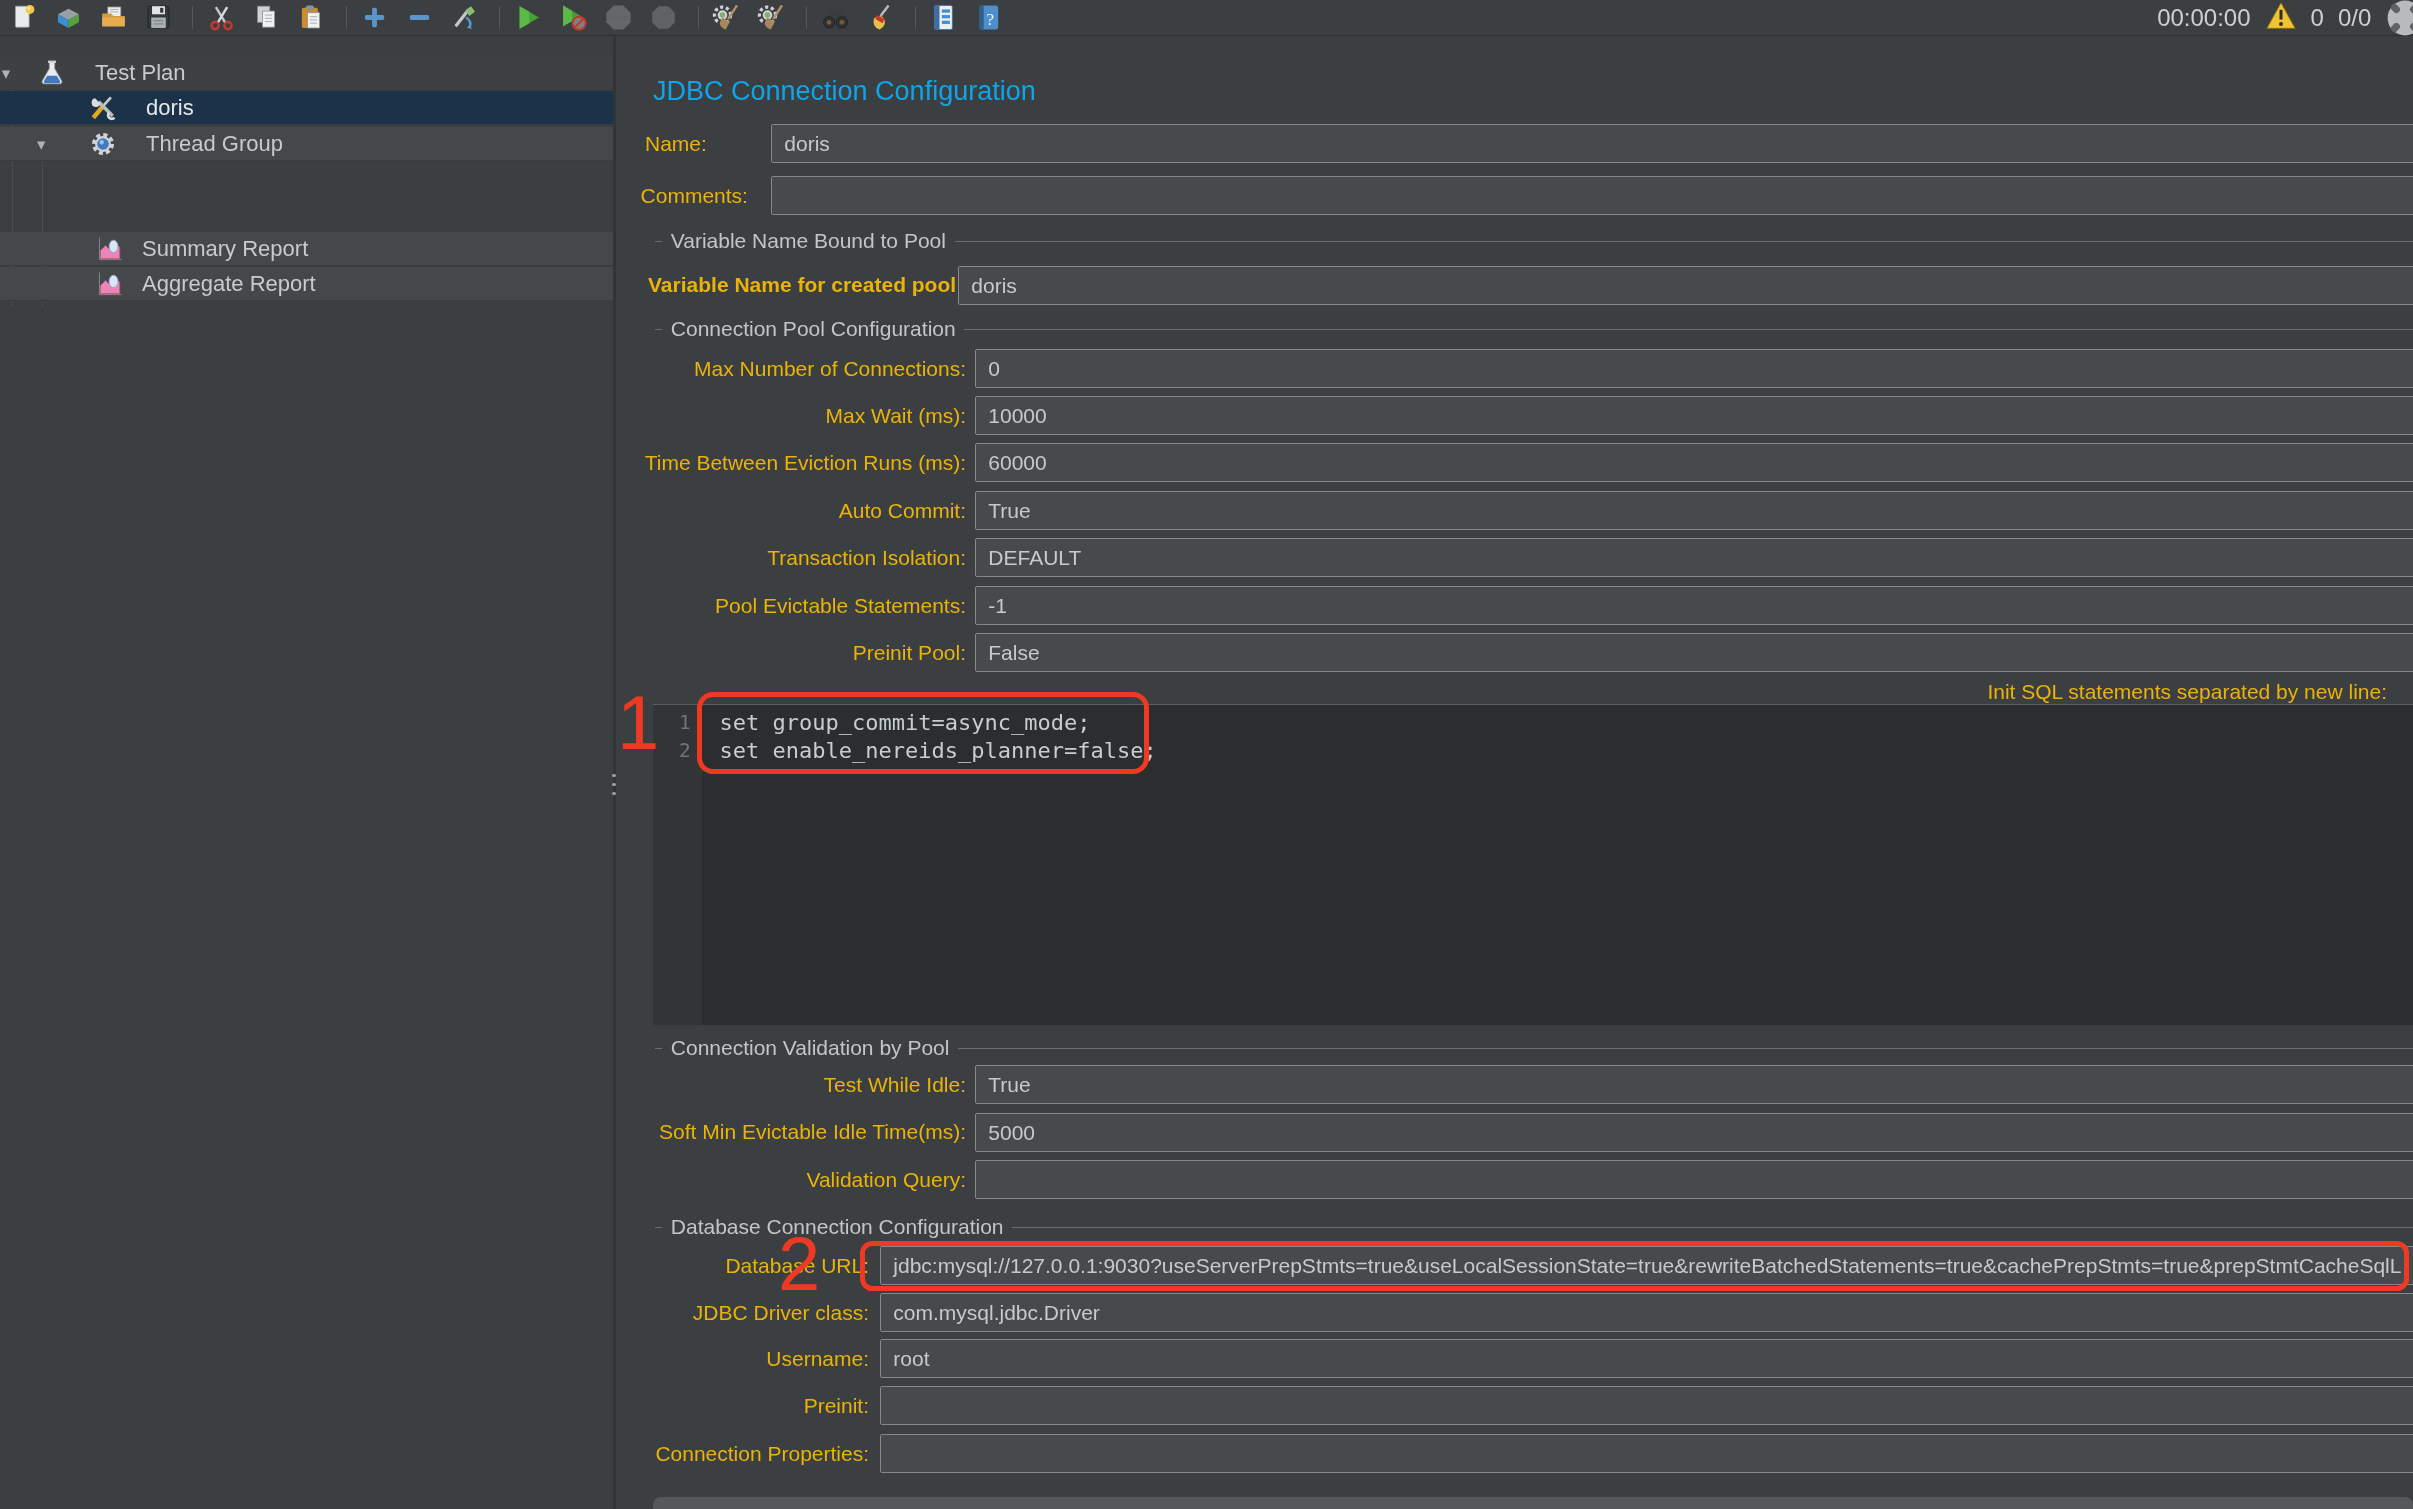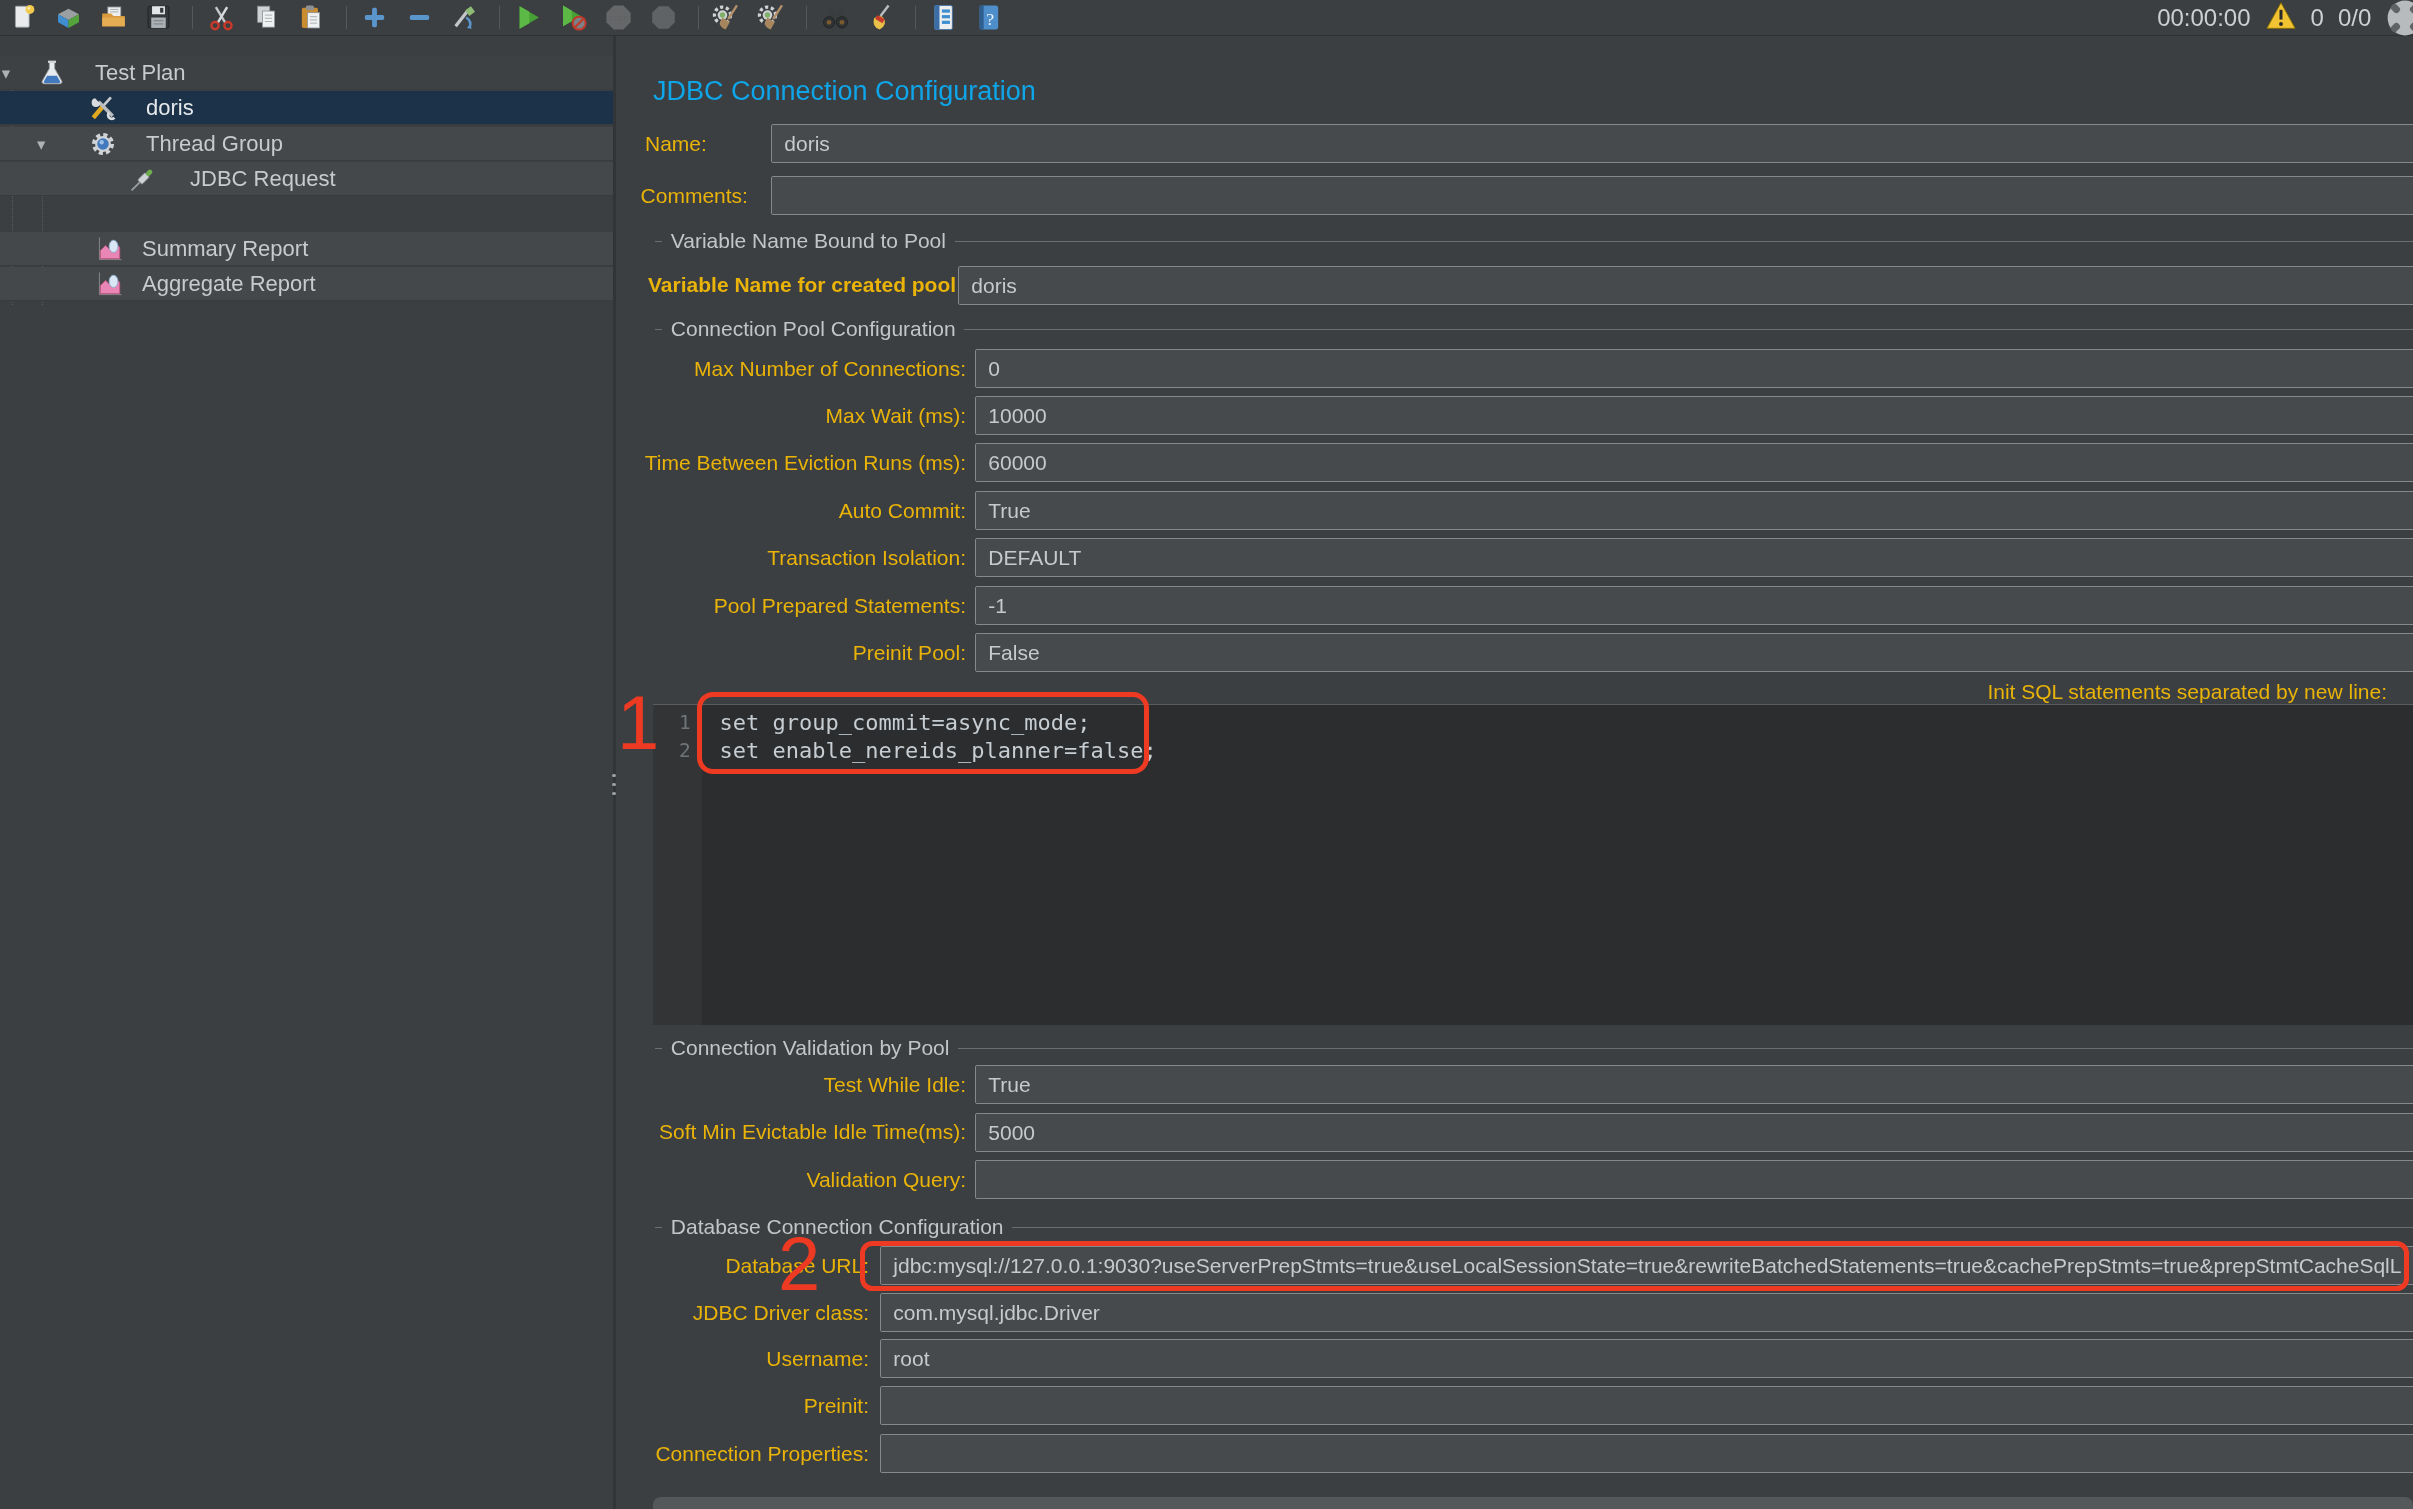--- a/index.html
+++ b/index.html
@@ -286,30 +286,20 @@
       <span class="arrow" style="left:37px;">▾</span>
       <span class="ticon" style="left:88px;"><svg viewBox="0 0 34 34">
             <circle cx="17" cy="17" r="10" fill="none" stroke="#cfd3d5" stroke-width="5" stroke-dasharray="4.5 3.35"></circle>
             <circle cx="17" cy="17" r="9" fill="#cfd3d5"></circle>
             <circle cx="17" cy="17" r="6.5" fill="#4178be"></circle>
             <circle cx="15.5" cy="15" r="2.5" fill="#9cc0e4"></circle>
           </svg></span>
       <span class="tlabel" style="left:146px;">Thread Group</span>
     </div>
 
-    <div class="trow" style="top:126px;">
-      <span class="ticon" style="left:128px;"><svg viewBox="0 0 34 34">
-            <line x1="4" y1="30" x2="13" y2="21" stroke="#9aa0a3" stroke-width="2"></line>
-            <g transform="rotate(-45 19 15)">
-              <rect x="11" y="11.5" width="12" height="7" rx="1.5" fill="#cfd3d5" stroke="#8d9193"></rect>
-              <rect x="22" y="12.3" width="8" height="5.4" rx="2.7" fill="#6fae4e"></rect>
-            </g>
-          </svg></span>
-      <span class="tlabel" style="left:190px;">JDBC Request</span>
-    </div>
 
 
     <div class="trow" style="top:196px;">
       <span class="ticon" style="left:95px;"><svg viewBox="0 0 34 34">
             <line x1="5" y1="4" x2="5" y2="29" stroke="#8d9193"></line>
             <line x1="5" y1="29" x2="30" y2="29" stroke="#8d9193"></line>
             <path d="M6 28 V19 L12 13 L16 17 L22 10 L28 15 V28 Z" fill="#ea86b5" stroke="#c2547f"></path>
             <ellipse cx="21" cy="14" rx="5" ry="7" fill="#d9e6f4" stroke="#8aa8c8"></ellipse>
           </svg></span>
       <span class="tlabel" style="left:142px;">Summary Report</span>
@@ -358,21 +348,21 @@
 
     <div class="abs flabel r" style="left:0;width:350px;top:415px;">Time Between Eviction Runs (ms):</div>
     <div class="field" style="left:359px;top:407px;">60000</div>
 
     <div class="abs flabel r" style="left:0;width:350px;top:463px;">Auto Commit:</div>
     <div class="field" style="left:359px;top:455px;">True</div>
 
     <div class="abs flabel r" style="left:0;width:350px;top:510px;">Transaction Isolation:</div>
     <div class="field" style="left:359px;top:502px;">DEFAULT</div>
 
-    <div class="abs flabel r" style="left:0;width:350px;top:558px;">Pool Prepared Statements:</div>
+    <div class="abs flabel r" style="left:0;width:350px;top:558px;">Pool Evictable Statements:</div>
     <div class="field" style="left:359px;top:550px;">-1</div>
 
     <div class="abs flabel r" style="left:0;width:350px;top:605px;">Preinit Pool:</div>
     <div class="field" style="left:359px;top:597px;">False</div>
 
     <div class="abs flabel" style="right:26px;top:644px;">Init SQL statements separated by new line:</div>
 
     <div id="sqledit">
       <div id="gutter">
         <div class="lnum">1</div>

